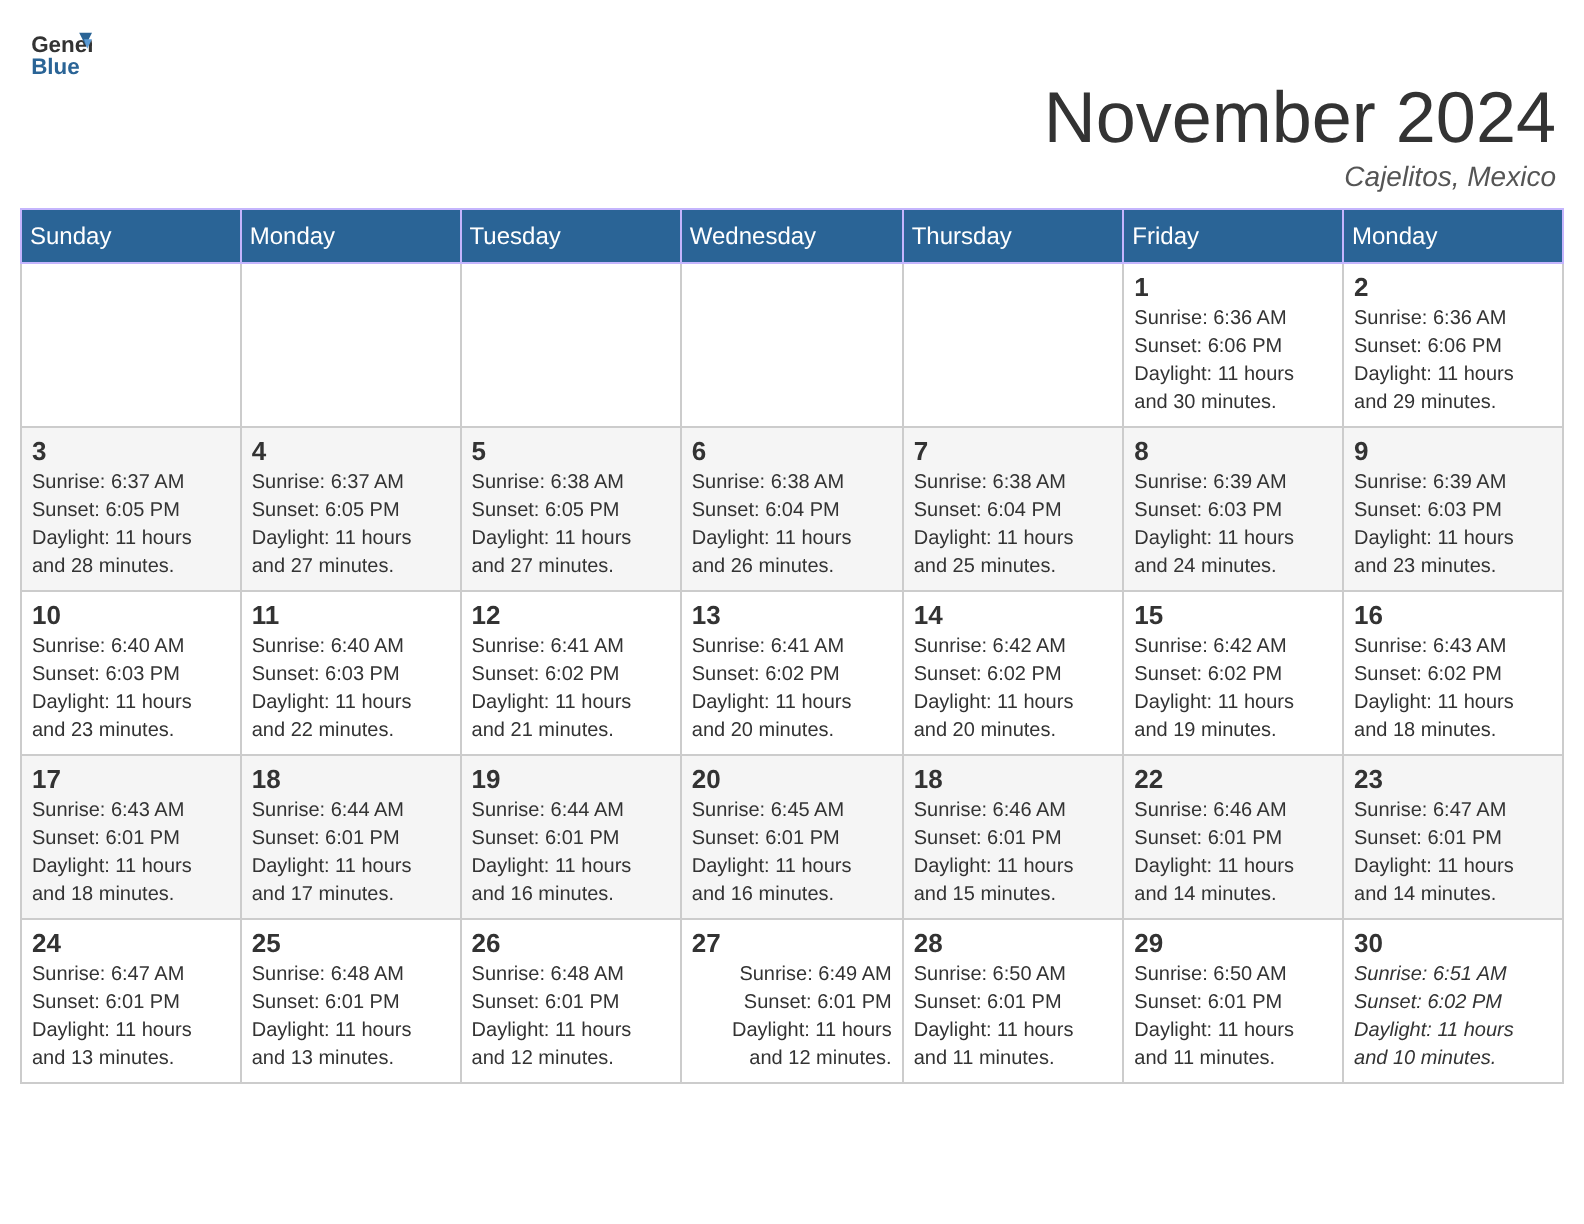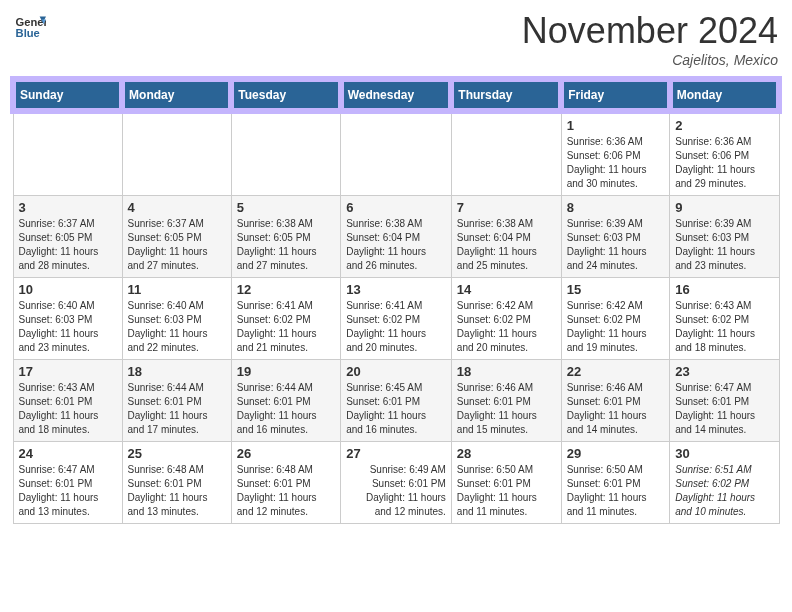--- a/index.html
+++ b/index.html
@@ -31,39 +31,40 @@
       width: 32px;
       height: 32px;
     }
     .title-block {
       text-align: right;
     }
     .month-title {
       font-size: 36px;
       font-weight: normal;
       color: #333;
+      margin-top: 28px;
     }
     .location {
       font-size: 14px;
       color: #555;
       font-style: italic;
     }
     .calendar {
       width: 100%;
       border-collapse: collapse;
       border: 1px solid #ccc;
     }
     .calendar th {
       background-color: #2a6496;
       color: #fff;
       font-size: 12px;
-      font-weight: bold;
+      font-weight: normal;
       padding: 6px 4px;
       text-align: left;
-      border: 6px solid #c4b5fd;
+      border: 1px solid #c4b5fd;
     }
     .calendar td {
       vertical-align: top;
       border: 1px solid #ccc;
       padding: 4px 5px;
       width: 113px;
       min-height: 80px;
       font-size: 10px;
       color: #333;
       background: #fff;

